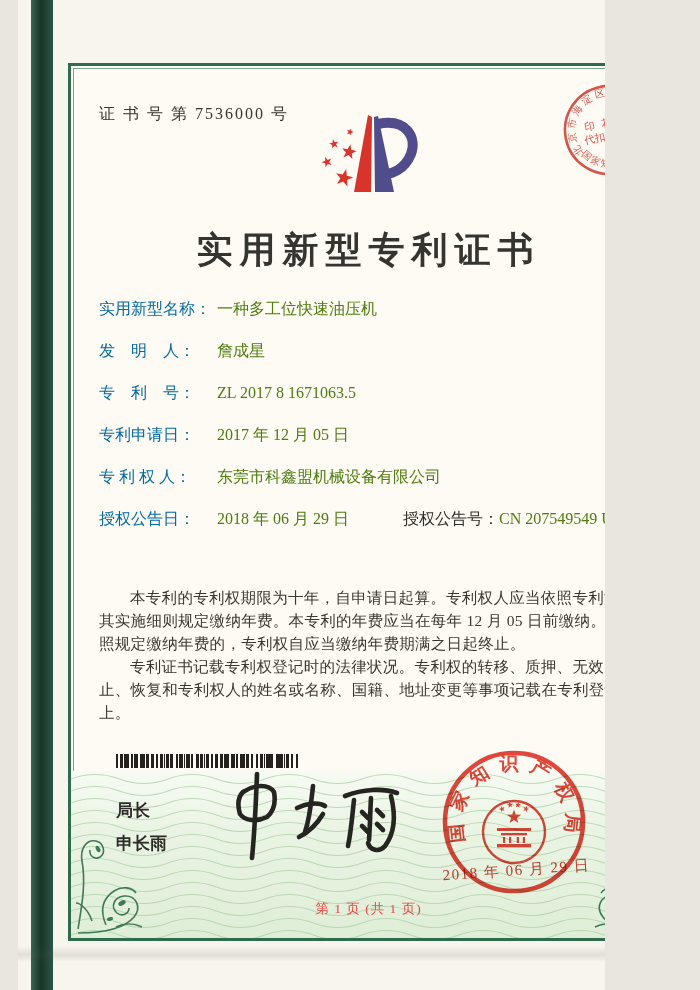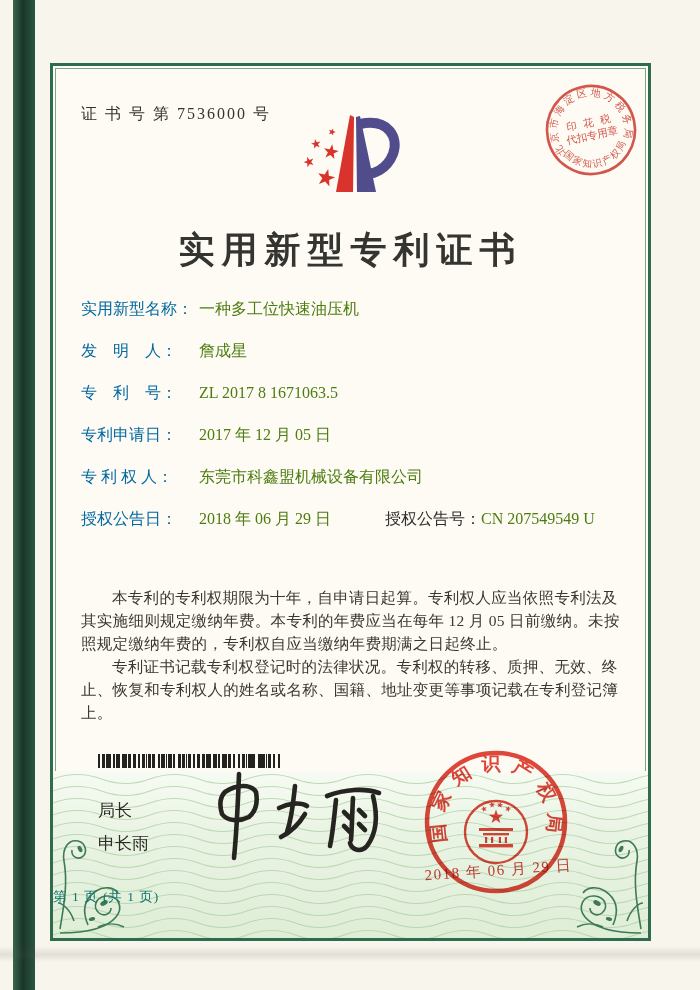--- a/index.html
+++ b/index.html
@@ -1,17 +1,17 @@
 <!DOCTYPE html>
 <html><head>
 <meta charset="utf-8">
 <style>
   html,body{margin:0;padding:0;background:#e8e6de;}
-  .page{position:relative;width:700px;height:990px;background:#f8f5ec;overflow:hidden;
-        font-family:"Liberation Serif","DejaVu Serif",serif;color:#2f2d2a;}
+  .page{position:relative;width:587px;height:990px;background:#f8f5ec;overflow:hidden;
+        font-family:"Liberation Serif","DejaVu Serif",serif;color:#2f2d2a;margin-left:18px;}
   .spine{position:absolute;left:13px;top:0;width:22px;height:990px;
          background:linear-gradient(90deg,#3c6550,#173629 45%,#2f5443);}
   .frame{position:absolute;left:50px;top:63px;width:595px;height:872px;
          border:3px solid #2f6b4d;background:#fdfbf4;}
   .frame-inner{position:absolute;inset:2px;border:1px solid #79a58c;pointer-events:none;}
   .cert-no{position:absolute;left:28px;top:38px;font-size:16px;letter-spacing:2px;color:#363430;}
   .logo{position:absolute;left:240px;top:46px;}
   .title{position:absolute;left:0;top:160px;width:100%;text-align:center;
          font-size:36px;font-weight:bold;letter-spacing:7px;color:#343431;}
   .fields{position:absolute;left:28px;top:232px;width:552px;font-size:16px;}
@@ -24,29 +24,29 @@
              line-height:23px;color:#3b3733;letter-spacing:0.3px;}
   .body-text p{margin:0;text-indent:2em;}
   .barcode{position:absolute;left:45px;top:688px;width:182px;height:14px;
     background:
       repeating-linear-gradient(90deg,#23221f 0 2px,rgba(0,0,0,0) 2px 5px),
       repeating-linear-gradient(90deg,#23221f 0 1px,rgba(0,0,0,0) 1px 4px),
       repeating-linear-gradient(90deg,#23221f 0 2px,rgba(0,0,0,0) 2px 9px);}
   .band{position:absolute;left:0;right:0;bottom:0;height:167px;
         background:linear-gradient(#f7fbf3 0%,#eaf4e4 35%,#dfeed7 100%);}
   .band svg{position:absolute;inset:0;}
-  .director{position:absolute;left:45px;top:728px;font-size:17px;color:#2e2c28;line-height:33px;}
+  .director{position:absolute;left:45px;top:728px;font-size:17px;color:#2e2c28;line-height:33px;font-weight:bold;}
   .signature{position:absolute;left:150px;top:700px;}
   .seal{position:absolute;left:363px;top:676px;mix-blend-mode:multiply;}
   .seal-date{position:absolute;left:353px;top:795px;width:185px;text-align:center;
              color:#cf4036;font-size:15px;letter-spacing:1.5px;transform:rotate(-4deg);
              mix-blend-mode:multiply;}
   .tax-stamp{position:absolute;left:482px;top:8px;mix-blend-mode:multiply;}
-  .footer{position:absolute;left:0;bottom:32px;width:100%;
-          font-size:13.5px;color:#0f766e;letter-spacing:1px;}
+  .footer{position:absolute;left:0;bottom:20px;width:100%;text-align:center;
+          font-size:13.5px;color:#ef4444;letter-spacing:1px;}
   .ornament{position:absolute;bottom:1px;}
   .ornament.left{left:1px;}
   .ornament.right{right:1px;transform:scale(-1,1);}
   .fold-shadow{position:absolute;left:0;top:946px;width:700px;height:16px;
       background:linear-gradient(rgba(90,90,80,0.0),rgba(90,90,80,0.14) 55%,rgba(255,255,255,0));}
   svg text{font-family:"Liberation Serif","DejaVu Serif",serif;}
 </style>
 </head>
 <body>
 

